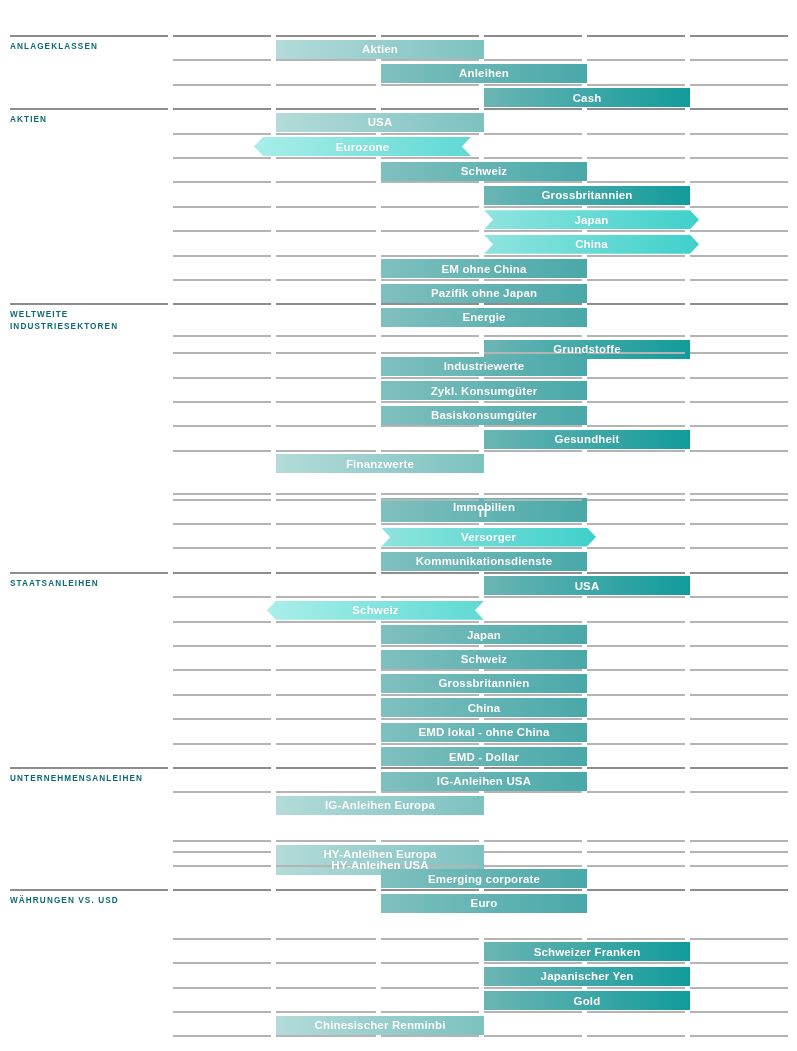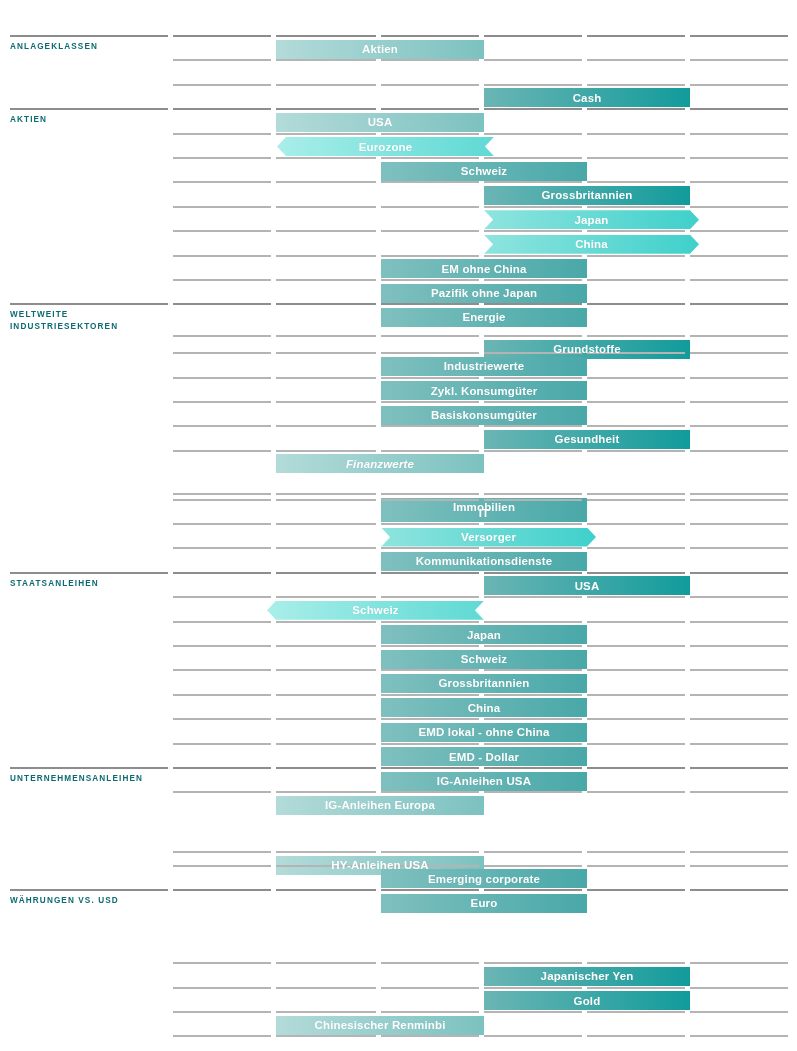--- a/index.html
+++ b/index.html
@@ -80,20 +80,23 @@
         <span>Aktien</span>
       </div>
     </div>
     <div class="row" style="top: 59.4px;">
       <div class="seg" style="left: 173px; width: 98px;"></div>
       <div class="seg" style="left: 276px; width: 100px;"></div>
       <div class="seg" style="left: 381px; width: 98px;"></div>
       <div class="seg" style="left: 484px; width: 98px;"></div>
       <div class="seg" style="left: 587px; width: 98px;"></div>
       <div class="seg" style="left: 690px; width: 98px;"></div>
+      <div class="bar" style="left: 381px; width: 206px; background: linear-gradient(90deg, rgb(127, 192, 191), rgb(73, 168, 168));">
+        <span>Anleihen</span>
+      </div>
     </div>
     <div class="row" style="top: 83.8px;">
       <div class="seg" style="left: 173px; width: 98px;"></div>
       <div class="seg" style="left: 276px; width: 100px;"></div>
       <div class="seg" style="left: 381px; width: 98px;"></div>
       <div class="seg" style="left: 484px; width: 98px;"></div>
       <div class="seg" style="left: 587px; width: 98px;"></div>
       <div class="seg" style="left: 690px; width: 98px;"></div>
       <div class="bar" style="left: 484px; width: 206px; background: linear-gradient(90deg, rgb(107, 181, 180), rgb(18, 155, 155));">
         <span>Cash</span>
@@ -114,21 +117,21 @@
         <span>USA</span>
       </div>
     </div>
     <div class="row" style="top: 132.6px;">
       <div class="seg" style="left: 173px; width: 98px;"></div>
       <div class="seg" style="left: 276px; width: 100px;"></div>
       <div class="seg" style="left: 381px; width: 98px;"></div>
       <div class="seg" style="left: 484px; width: 98px;"></div>
       <div class="seg" style="left: 587px; width: 98px;"></div>
       <div class="seg" style="left: 690px; width: 98px;"></div>
-      <div class="bar arrow-l" style="left: 277px; width: 217px; background: linear-gradient(90deg, rgb(169, 238, 233), rgb(95, 217, 212));">
+      <div class="bar arrow-l" style="left: 254px; width: 217px; background: linear-gradient(90deg, rgb(169, 238, 233), rgb(95, 217, 212));">
         <span>Eurozone</span>
         <svg class="chev l" viewBox="0 0 11 19">
           <path d="M10,0 L1,9.5 L10,19 L10.8,19 L2,9.5 L10.8,0 Z" fill="#ffffff"></path>
         </svg>
       </div>
     </div>
     <div class="row" style="top: 157px;">
       <div class="seg" style="left: 173px; width: 98px;"></div>
       <div class="seg" style="left: 276px; width: 100px;"></div>
       <div class="seg" style="left: 381px; width: 98px;"></div>
@@ -264,21 +267,21 @@
       <div class="seg" style="left: 173px; width: 98px;"></div>
       <div class="seg" style="left: 276px; width: 100px;"></div>
       <div class="seg" style="left: 381px; width: 98px;"></div>
       <div class="seg" style="left: 484px; width: 98px;"></div>
       <div class="seg" style="left: 587px; width: 98px;"></div>
       <div class="seg" style="left: 690px; width: 98px;"></div>
       <div class="bar" style="left: 484px; width: 206px; background: linear-gradient(90deg, rgb(107, 181, 180), rgb(18, 155, 155));">
         <span>Gesundheit</span>
       </div>
     </div>
-    <div class="row" style="top: 449.8px; font-style: italic;">
+    <div class="row" style="top: 449.8px;">
       <div class="seg" style="left: 173px; width: 98px;"></div>
       <div class="seg" style="left: 276px; width: 100px;"></div>
       <div class="seg" style="left: 381px; width: 98px;"></div>
       <div class="seg" style="left: 484px; width: 98px;"></div>
       <div class="seg" style="left: 587px; width: 98px;"></div>
       <div class="seg" style="left: 690px; width: 98px;"></div>
       <div class="bar" style="left: 276px; width: 208px; background: linear-gradient(90deg, rgb(179, 219, 217), rgb(124, 194, 192));">
         <span>Finanzwerte</span>
       </div>
     </div>
@@ -454,20 +457,31 @@
       <div class="seg" style="left: 173px; width: 98px;"></div>
       <div class="seg" style="left: 276px; width: 100px;"></div>
       <div class="seg" style="left: 381px; width: 98px;"></div>
       <div class="seg" style="left: 484px; width: 98px;"></div>
       <div class="seg" style="left: 587px; width: 98px;"></div>
       <div class="seg" style="left: 690px; width: 98px;"></div>
       <div class="bar" style="left: 276px; width: 208px; background: linear-gradient(90deg, rgb(179, 219, 217), rgb(124, 194, 192));">
         <span>HY-Anleihen USA</span>
       </div>
     </div>
+    <div class="row" style="top: 840.2px;">
+      <div class="seg" style="left: 173px; width: 98px;"></div>
+      <div class="seg" style="left: 276px; width: 100px;"></div>
+      <div class="seg" style="left: 381px; width: 98px;"></div>
+      <div class="seg" style="left: 484px; width: 98px;"></div>
+      <div class="seg" style="left: 587px; width: 98px;"></div>
+      <div class="seg" style="left: 690px; width: 98px;"></div>
+      <div class="bar" style="left: 276px; width: 208px; background: linear-gradient(90deg, rgb(179, 219, 217), rgb(124, 194, 192));">
+        <span>HY-Anleihen Europa</span>
+      </div>
+    </div>
     <div class="row" style="top: 864.6px;">
       <div class="seg" style="left: 173px; width: 98px;"></div>
       <div class="seg" style="left: 276px; width: 100px;"></div>
       <div class="seg" style="left: 381px; width: 98px;"></div>
       <div class="seg" style="left: 484px; width: 98px;"></div>
       <div class="seg" style="left: 587px; width: 98px;"></div>
       <div class="seg" style="left: 690px; width: 98px;"></div>
       <div class="bar" style="left: 381px; width: 206px; background: linear-gradient(90deg, rgb(127, 192, 191), rgb(73, 168, 168));">
         <span>Emerging corporate</span>
       </div>
@@ -478,20 +492,31 @@
       <div class="seg" style="left: 276px; width: 100px;"></div>
       <div class="seg" style="left: 381px; width: 98px;"></div>
       <div class="seg" style="left: 484px; width: 98px;"></div>
       <div class="seg" style="left: 587px; width: 98px;"></div>
       <div class="seg" style="left: 690px; width: 98px;"></div>
       <div class="seclabel">
         <div>WÄHRUNGEN VS. USD</div>
       </div>
       <div class="bar" style="left: 381px; width: 206px; background: linear-gradient(90deg, rgb(127, 192, 191), rgb(73, 168, 168));">
         <span>Euro</span>
+      </div>
+    </div>
+    <div class="row" style="top: 937.8px;">
+      <div class="seg" style="left: 173px; width: 98px;"></div>
+      <div class="seg" style="left: 276px; width: 100px;"></div>
+      <div class="seg" style="left: 381px; width: 98px;"></div>
+      <div class="seg" style="left: 484px; width: 98px;"></div>
+      <div class="seg" style="left: 587px; width: 98px;"></div>
+      <div class="seg" style="left: 690px; width: 98px;"></div>
+      <div class="bar" style="left: 484px; width: 206px; background: linear-gradient(90deg, rgb(107, 181, 180), rgb(18, 155, 155));">
+        <span>Schweizer Franken</span>
       </div>
     </div>
     <div class="row" style="top: 962.2px;">
       <div class="seg" style="left: 173px; width: 98px;"></div>
       <div class="seg" style="left: 276px; width: 100px;"></div>
       <div class="seg" style="left: 381px; width: 98px;"></div>
       <div class="seg" style="left: 484px; width: 98px;"></div>
       <div class="seg" style="left: 587px; width: 98px;"></div>
       <div class="seg" style="left: 690px; width: 98px;"></div>
       <div class="bar" style="left: 484px; width: 206px; background: linear-gradient(90deg, rgb(107, 181, 180), rgb(18, 155, 155));">

